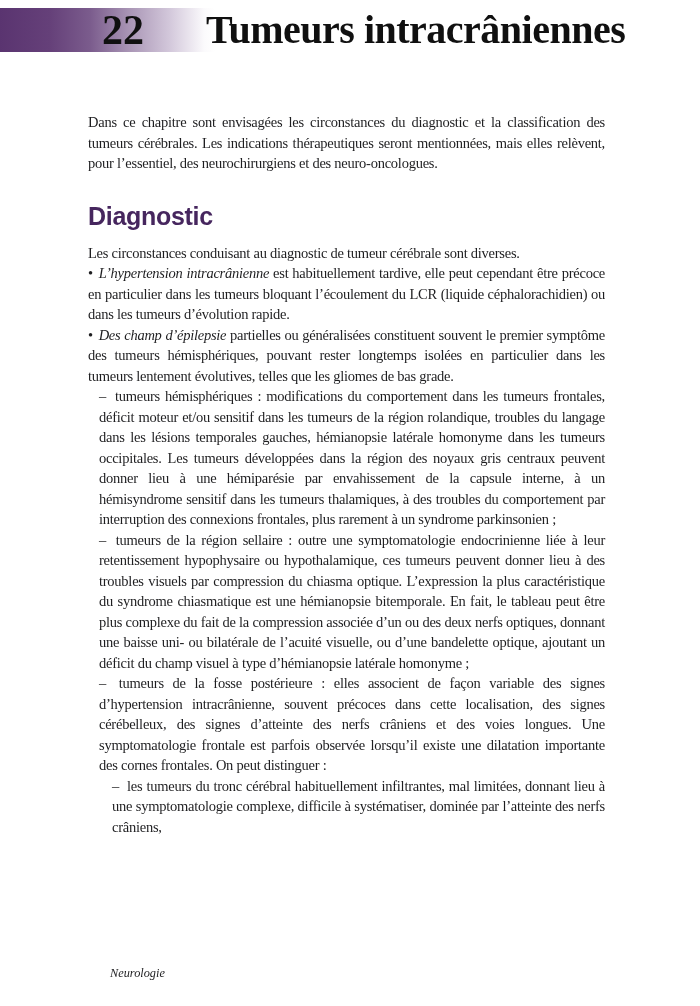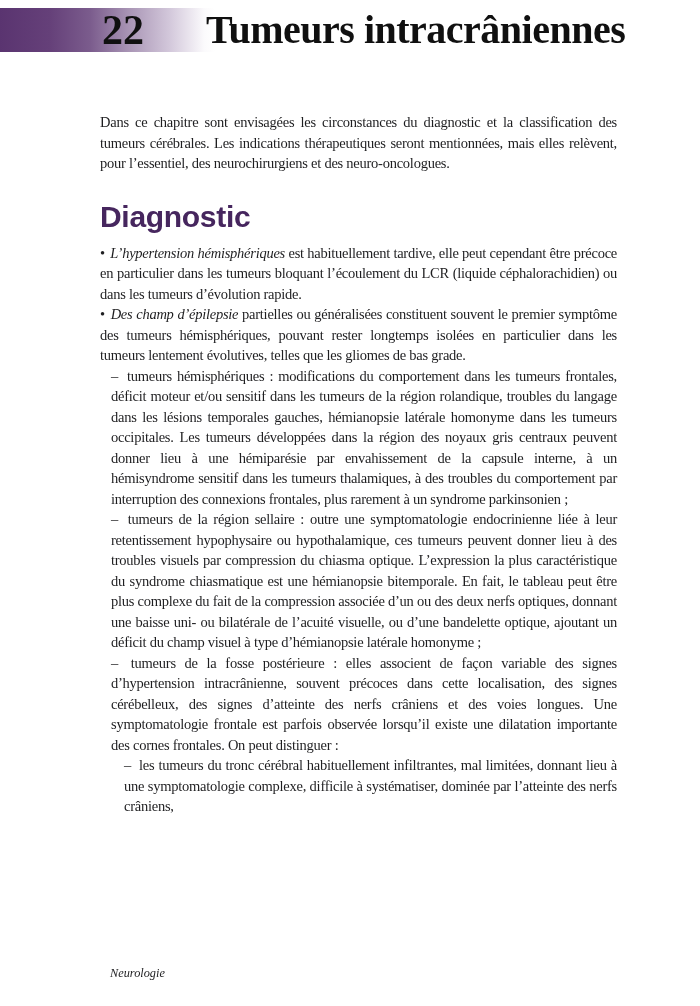--- a/index.html
+++ b/index.html
@@ -50,34 +50,34 @@
     font-weight: bold;
     letter-spacing: -0.5px;
     color: #101010;
     white-space: nowrap;
     text-align: right;
   }
 
   
   .content {
     position: absolute;
-    left: 100px;
+    left: 88px;
     top: 112px;
     width: 517px;
     font-size: 14.5px;
     line-height: 20.5px;
     letter-spacing: -0.25px;
     text-align: justify;
   }
   .para { margin: 0; }
   .heading {
     margin: 27px 0 11px 0;
     font-family: "Liberation Sans", sans-serif;
     font-weight: bold;
-    font-size: 30px;
+    font-size: 25px;
     line-height: 31px;
     letter-spacing: -0.3px;
     color: #46265e;
     text-align: left;
   }
   .lead { font-style: italic; }
   .marker { margin-right: 2px; }
   .dash-item { padding-left: 11px; }
   .dash-item .marker { margin-right: 4px; }
   .nested-item { padding-left: 24px; }
@@ -104,24 +104,25 @@
   <div class="band"></div>
   <div class="chapter-number">22</div>
   <h1 class="chapter-title">Tumeurs intracrâniennes</h1>
 
   <div class="content">
 
     <p class="para">Dans ce chapitre sont envisagées les circonstances du diagnostic et la classification des tumeurs cérébrales. Les indications thérapeutiques seront mentionnées, mais elles relèvent, pour l’essentiel, des neurochirurgiens et des neuro-oncologues.</p>
 
     <h2 class="heading">Diagnostic</h2>
 
+    <p class="para">Les circonstances conduisant au diagnostic de tumeur cérébrale sont diverses.</p>
 
     <p class="para bullet">
       <span class="marker">•</span>
-      <span class="lead">L’hypertension hémisphériques</span>
+      <span class="lead">L’hypertension intracrânienne</span>
       <span>est habituellement tardive, elle peut cependant être précoce en particulier dans les tumeurs bloquant l’écoulement du LCR (liquide céphalorachidien) ou dans les tumeurs d’évolution rapide.</span>
     </p>
 
     <p class="para bullet">
       <span class="marker">•</span>
       <span class="lead">Des champ d’épilepsie</span>
       <span>partielles ou généralisées constituent souvent le premier symptôme des tumeurs hémisphériques, pouvant rester longtemps isolées en particulier dans les tumeurs lentement évolutives, telles que les gliomes de bas grade.</span>
     </p>
 
 

